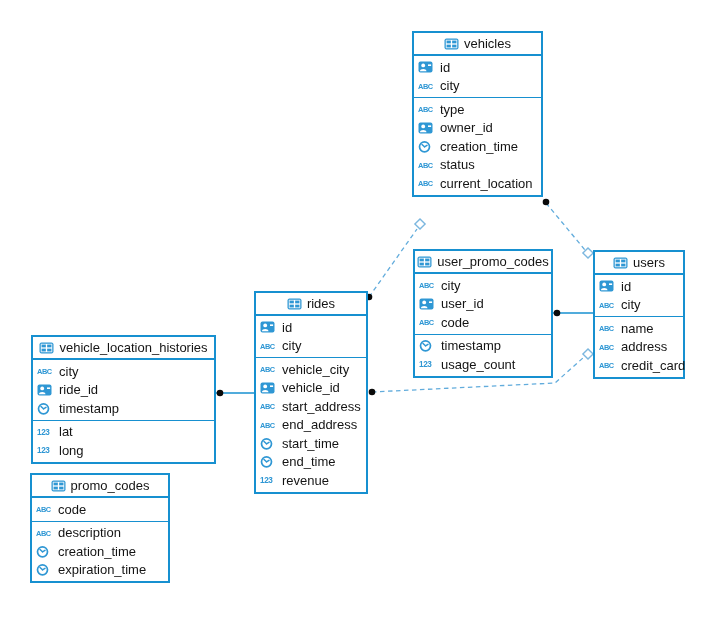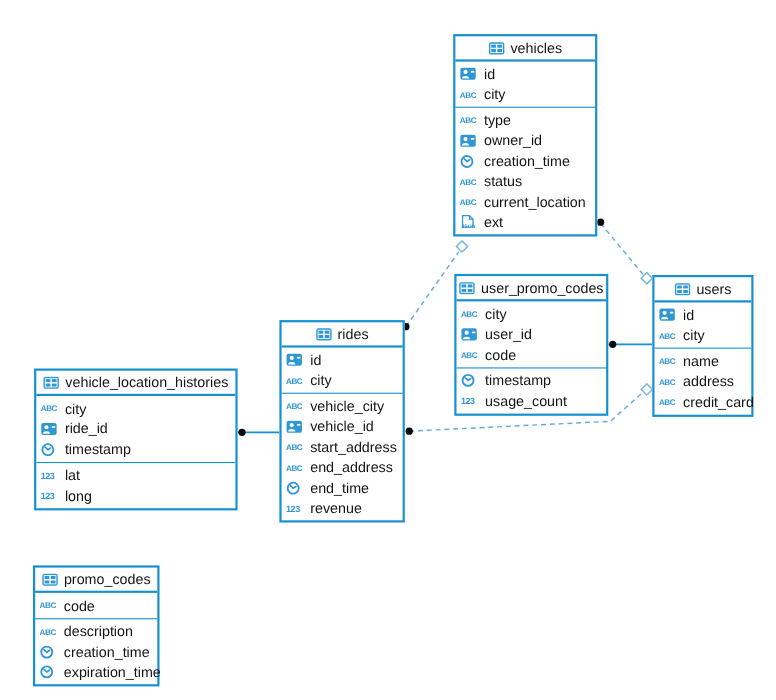--- a/index.html
+++ b/index.html
@@ -148,30 +148,20 @@
     <span class="col-name">status</span>
   </div>
           <div class="col-row">
     <span class="icon">
               <svg width="18" height="10" viewBox="0 0 18 10">
                 <text x="0" y="8" font-family="'Liberation Sans', sans-serif" font-size="7.4" font-weight="bold" fill="#2f97d4" letter-spacing="-0.4">ABC</text>
               </svg>
             </span>
     <span class="col-name">current_location</span>
   </div>
-          <div class="col-row">
-    <span class="icon">
-              <svg width="14" height="13" viewBox="0 0 14 13">
-                <path d="M2.5 1 h6.3 l3.2 3.2 v7.3 h-9.5 z" fill="#fff" stroke="#2f97d4" stroke-width="1.2" stroke-linejoin="round"></path>
-                <path d="M8.8 1 v3.2 h3.2" fill="none" stroke="#2f97d4" stroke-width="1.1"></path>
-                <text x="1.4" y="12.2" font-family="'Liberation Sans', sans-serif" font-size="4.7" font-weight="bold" fill="#2f97d4">JSON</text>
-              </svg>
-            </span>
-    <span class="col-name">ext</span>
-  </div>
         </div>
   </div>
       <div class="table" style="left: 413px; top: 249px; width: 140px;">
     <div class="table-header">
       <span class="icon">
             <svg width="15" height="12" viewBox="0 0 15 12">
               <rect x="0.5" y="0.5" width="14" height="11" rx="2" fill="#2f97d4"></rect>
               <line x1="2" y1="6" x2="13" y2="6" stroke="#fff" stroke-width="1.3"></line>
               <line x1="7.5" y1="2" x2="7.5" y2="10" stroke="#fff" stroke-width="1.3"></line>
               <rect x="2.2" y="2.2" width="10.6" height="7.6" fill="none" stroke="#fff" stroke-width="0.9" opacity="0.85"></rect>
@@ -359,20 +349,30 @@
     <span class="col-name">end_address</span>
   </div>
           <div class="col-row">
     <span class="icon">
               <svg width="13" height="13" viewBox="0 0 13 13">
                 <circle cx="6.5" cy="6.8" r="5" fill="none" stroke="#2f97d4" stroke-width="1.7"></circle>
                 <path d="M6.5 6.8 L4 4.5" stroke="#2f97d4" stroke-width="1.5" stroke-linecap="round"></path>
                 <path d="M6.5 6.8 L9 5.3" stroke="#2f97d4" stroke-width="1.5" stroke-linecap="round"></path>
               </svg>
             </span>
+    <span class="col-name">start_time</span>
+  </div>
+          <div class="col-row">
+    <span class="icon">
+              <svg width="13" height="13" viewBox="0 0 13 13">
+                <circle cx="6.5" cy="6.8" r="5" fill="none" stroke="#2f97d4" stroke-width="1.7"></circle>
+                <path d="M6.5 6.8 L4 4.5" stroke="#2f97d4" stroke-width="1.5" stroke-linecap="round"></path>
+                <path d="M6.5 6.8 L9 5.3" stroke="#2f97d4" stroke-width="1.5" stroke-linecap="round"></path>
+              </svg>
+            </span>
     <span class="col-name">end_time</span>
   </div>
           <div class="col-row">
     <span class="icon">
               <svg width="18" height="10" viewBox="0 0 18 10">
                 <text x="0" y="8.4" font-family="'Liberation Sans', sans-serif" font-size="8.2" font-weight="bold" fill="#2f97d4" letter-spacing="-0.4">123</text>
               </svg>
             </span>
     <span class="col-name">revenue</span>
   </div>
@@ -433,21 +433,21 @@
           <div class="col-row">
     <span class="icon">
               <svg width="18" height="10" viewBox="0 0 18 10">
                 <text x="0" y="8.4" font-family="'Liberation Sans', sans-serif" font-size="8.2" font-weight="bold" fill="#2f97d4" letter-spacing="-0.4">123</text>
               </svg>
             </span>
     <span class="col-name">long</span>
   </div>
         </div>
   </div>
-      <div class="table" style="left: 30px; top: 514px; width: 115px;">
+      <div class="table" style="left: 30px; top: 473px; width: 140px;">
     <div class="table-header">
       <span class="icon">
             <svg width="15" height="12" viewBox="0 0 15 12">
               <rect x="0.5" y="0.5" width="14" height="11" rx="2" fill="#2f97d4"></rect>
               <line x1="2" y1="6" x2="13" y2="6" stroke="#fff" stroke-width="1.3"></line>
               <line x1="7.5" y1="2" x2="7.5" y2="10" stroke="#fff" stroke-width="1.3"></line>
               <rect x="2.2" y="2.2" width="10.6" height="7.6" fill="none" stroke="#fff" stroke-width="0.9" opacity="0.85"></rect>
             </svg>
           </span>
       <span class="table-name">promo_codes</span>

